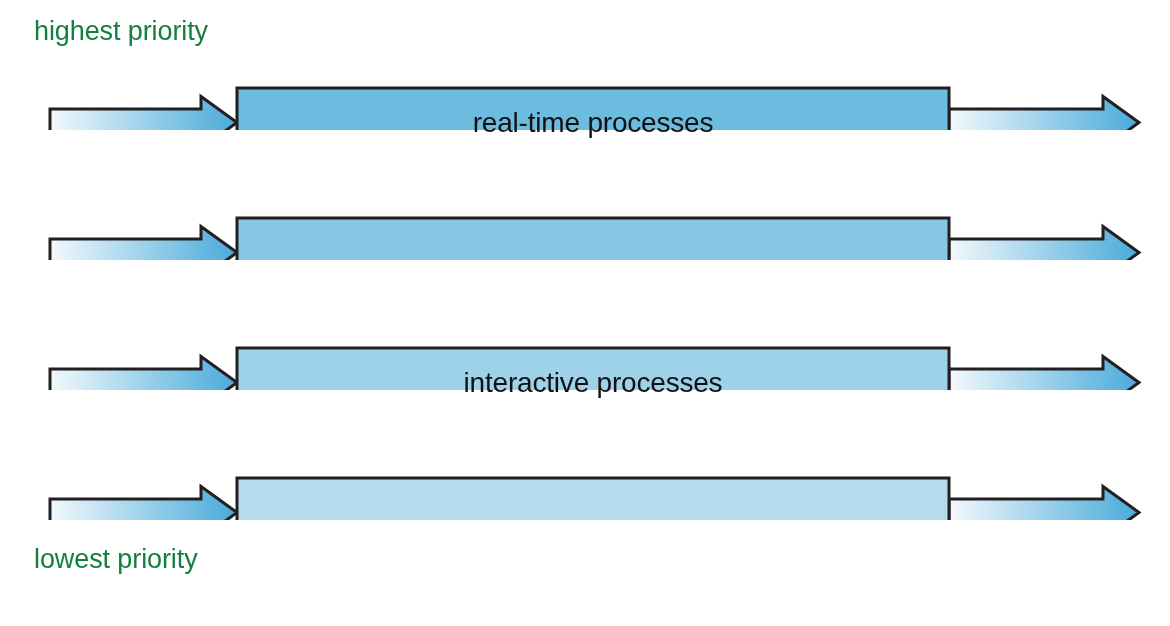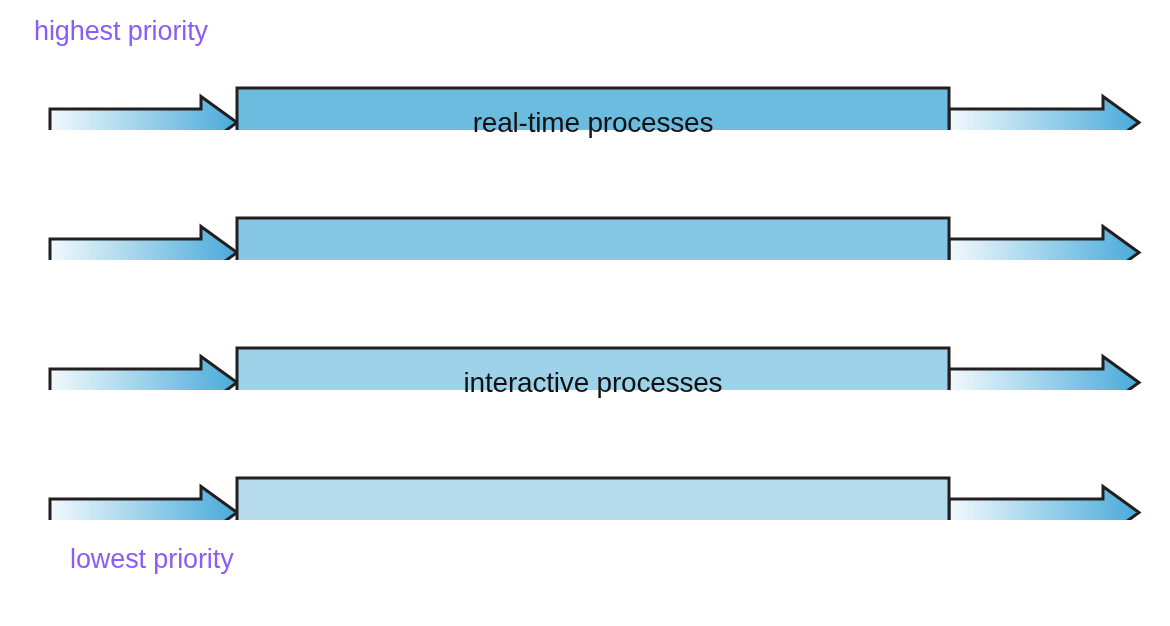--- a/index.html
+++ b/index.html
@@ -21,27 +21,27 @@
     inset: 0;
     width: 1170px;
     height: 626px;
   }
 
   .priority-label {
     position: absolute;
     left: 34px;
     font-size: 27px;
     font-weight: 400;
-    color: #8b5cf6;
+    color: #15803d;
     letter-spacing: -0.1px;
     white-space: nowrap;
     line-height: 1;
   }
   .priority-label.top    { top: 18px; }
-  .priority-label.bottom { top: 546px; margin-left: 36px; }
+  .priority-label.bottom { top: 546px; }
 
   .lane {
     position: absolute;
     left: 8px;
     width: 1170px;
     height: 93px;
     border-radius: 26px;
   }
 
   .lane-svg {

